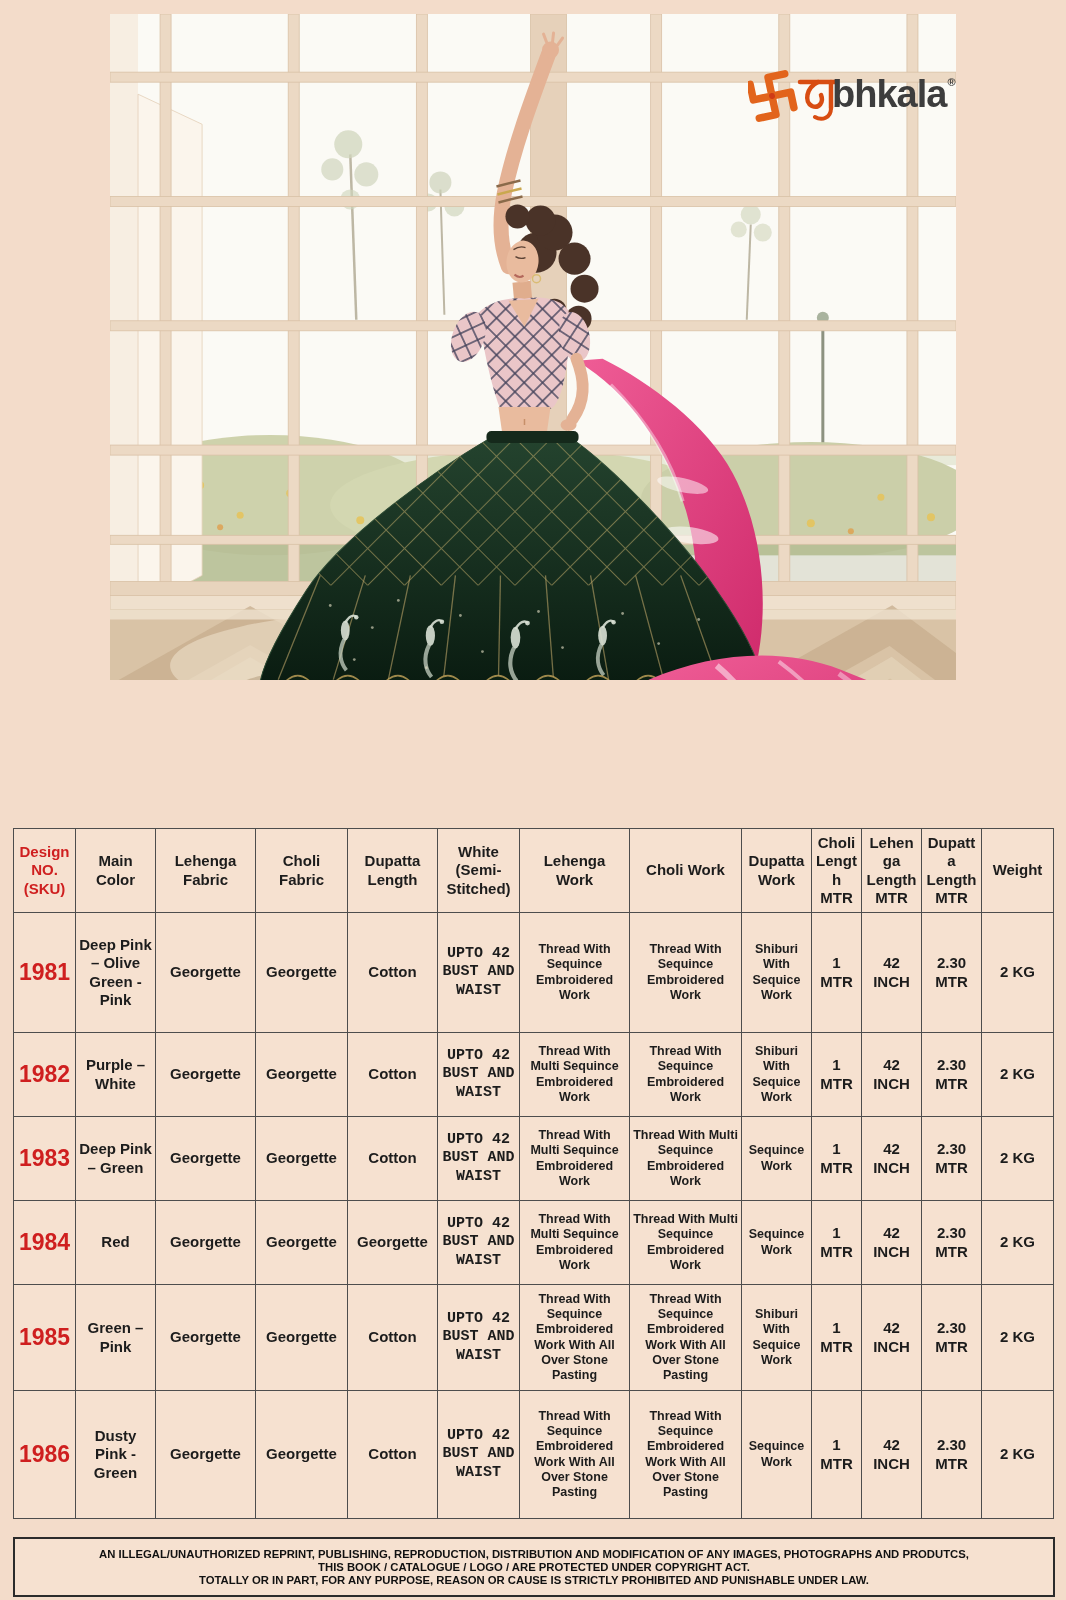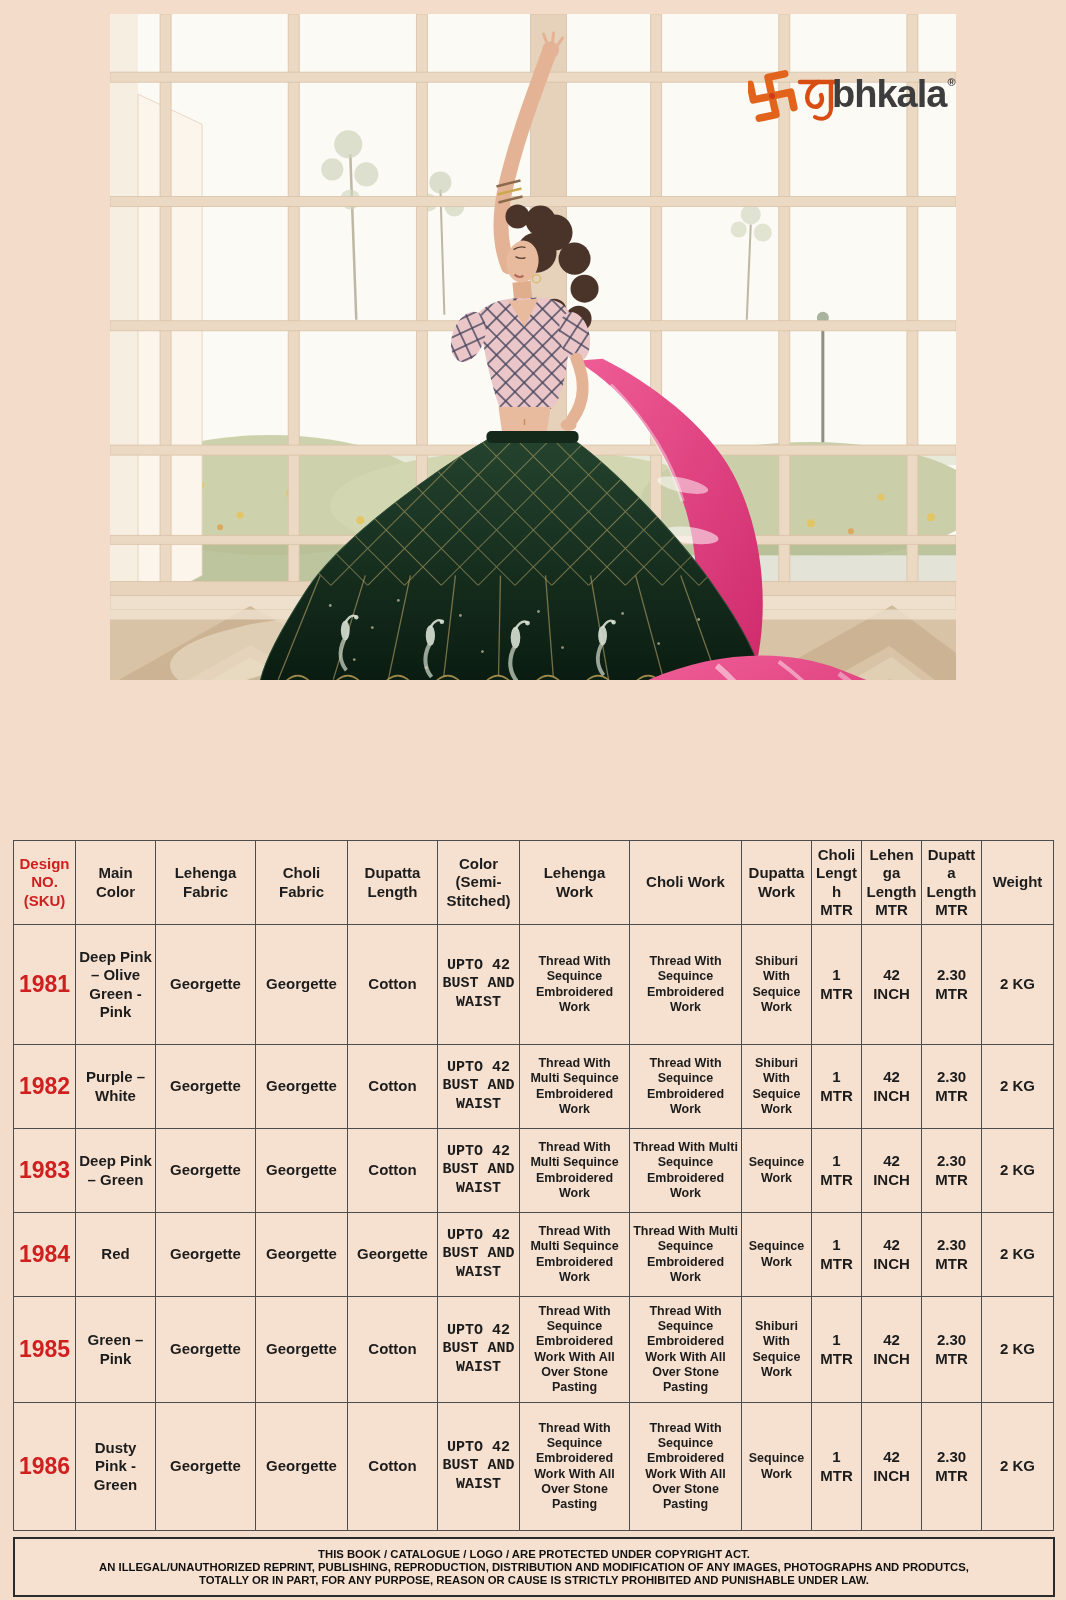--- a/index.html
+++ b/index.html
@@ -10,21 +10,21 @@
   .photo{position:absolute;left:110px;top:14px;width:846px;height:666px;background:#fcfaf5;overflow:hidden;}
   .photo svg{display:block;}
 
   
   .logo{position:absolute;left:748px;top:24px;display:flex;align-items:flex-start;z-index:5;margin-top:44px;}
   .logo-text{font-weight:bold;font-size:38px;color:#3d3d3d;letter-spacing:-1px;line-height:52px;margin-left:-8px;}
   .logo-reg{font-size:11px;color:#3d3d3d;margin-top:8px;margin-left:1px;font-weight:bold;}
 
   
   table.spec{position:absolute;left:13px;top:828px;width:1040px;border-collapse:collapse;table-layout:fixed;
-             background:#f6e1d0;margin-top:12px;}
+             background:#f6e1d0;}
   table.spec th,table.spec td{border:1px solid #4d4d4d;text-align:center;vertical-align:middle;
              padding:2px 3px;font-weight:bold;color:#1c1c1c;line-height:1.22;word-wrap:break-word;}
   table.spec th{font-size:15px;}
   table.spec th:first-child{color:#cf1f1f;}
   table.spec td{font-size:15px;}
   table.spec td:nth-child(1){color:#cf1f1f;font-size:23px;}
   table.spec td:nth-child(6){font-size:15px;font-family:Liberation Mono, monospace;}
   table.spec td:nth-child(7),table.spec td:nth-child(8),table.spec td:nth-child(9){font-size:12.5px;}
   tr.h84{height:84px;} tr.h120{height:120px;} tr.h106{height:106px;} tr.h128{height:128px;}
 
@@ -268,21 +268,21 @@
         <col style="width:60px">
       <col style="width:72px">
     </colgroup>
     <thead>
       <tr class="h84">
         <th>Design NO. (SKU)</th>
         <th>Main Color</th>
         <th>Lehenga Fabric</th>
         <th>Choli Fabric</th>
         <th>Dupatta Length</th>
-        <th>Color (Semi-Stitched)</th>
+        <th>White (Semi-Stitched)</th>
         <th>Lehenga Work</th>
         <th>Choli Work</th>
         <th>Dupatta Work</th>
         <th>Choli Length MTR</th>
         <th>Lehenga Length MTR</th>
         <th>Dupatta Length MTR</th>
         <th>Weight</th>
       </tr>
     </thead>
     <tbody>
@@ -373,18 +373,18 @@
         <td>Sequince Work</td>
         <td>1 MTR</td>
         <td>42 INCH</td>
         <td>2.30 MTR</td>
         <td>2 KG</td>
       </tr>
     </tbody>
   </table>
 
   <div class="footer">
+    <div>AN ILLEGAL/UNAUTHORIZED REPRINT, PUBLISHING, REPRODUCTION, DISTRIBUTION AND MODIFICATION OF ANY IMAGES, PHOTOGRAPHS AND PRODUTCS,</div>
     <div>THIS BOOK / CATALOGUE  / LOGO / ARE  PROTECTED UNDER COPYRIGHT ACT.</div>
-    <div>AN ILLEGAL/UNAUTHORIZED REPRINT, PUBLISHING, REPRODUCTION, DISTRIBUTION AND MODIFICATION OF ANY IMAGES, PHOTOGRAPHS AND PRODUTCS,</div>
     <div>TOTALLY OR IN PART, FOR ANY PURPOSE, REASON OR CAUSE IS STRICTLY PROHIBITED AND PUNISHABLE UNDER LAW.</div>
   </div>
 
 </div>
 
 </body></html>

